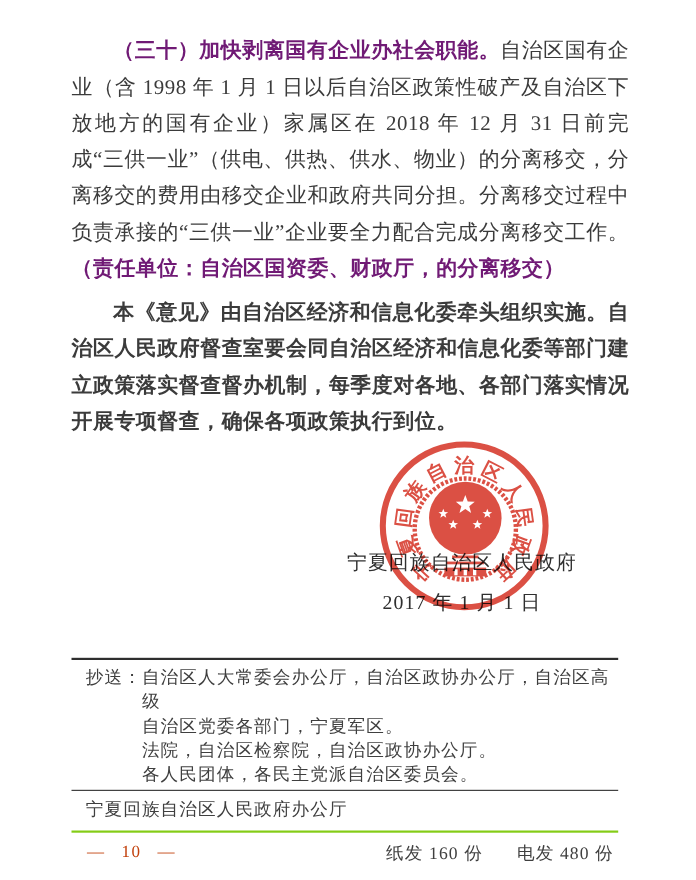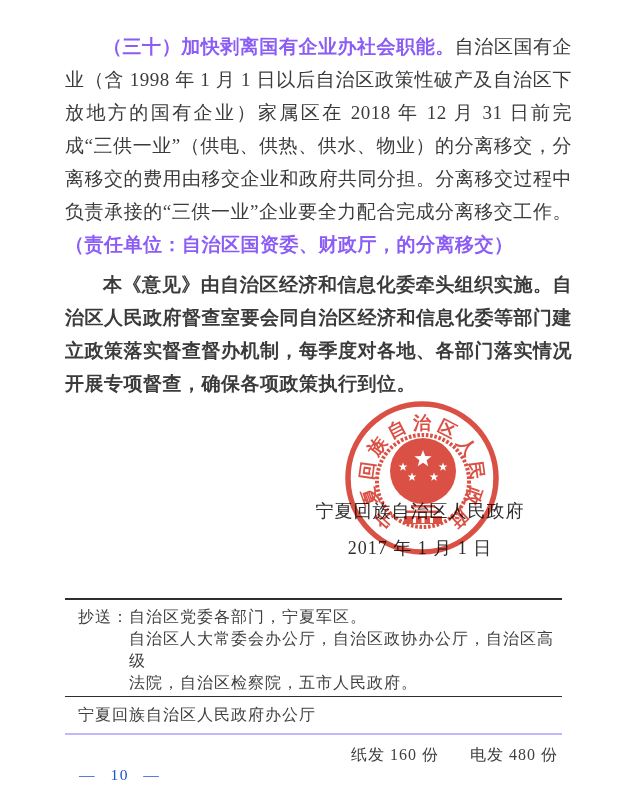--- a/index.html
+++ b/index.html
@@ -12,21 +12,21 @@
     overflow:hidden;
   }
   
   .body-text{
     position:absolute;left:65px;top:30px;width:507px;
     font-size:19px;line-height:33px;letter-spacing:0.5px;
     color:#3b3b3b;text-align:justify;
   }
   .body-text p{margin:0;text-indent:2em;}
   .body-text p.p2{margin-top:7px;font-weight:bold;}
-  .bold{font-weight:bold;color:#8b5cf6;}
+  .bold{font-weight:bold;color:#701a75;}
   
   .signature{
     position:absolute;left:280px;top:499px;width:280px;
     text-align:center;color:#2f2f2f;
   }
   .sig-issuer{font-size:18px;letter-spacing:1px;}
   .sig-date{font-size:18px;letter-spacing:1px;margin-top:13px;}
   
   .seal{
     position:absolute;left:342px;top:398px;width:160px;height:160px;
@@ -44,27 +44,27 @@
   }
   .cc-row{display:flex;padding:6px 0 2px 13px;line-height:22px;letter-spacing:1px;}
   .cc-label{flex:none;}
   .cc-lines{flex:1;}
   .office-row{
     border-top:1.5px solid #2e2e2e;
     display:flex;justify-content:flex-start;align-items:center;
     padding:7px 0 7px 13px;line-height:22px;letter-spacing:1px;
   }
   .counts-row{
-    border-top:2px solid #c4b5fd;
+    border-top:2px solid #84cc16;
     text-align:right;padding:9px 4px 0 0;line-height:22px;letter-spacing:1px;
   }
   .copies-electronic{margin-left:26px;}
   .page-number{
     position:absolute;left:79px;top:766px;
-    font-size:15.5px;color:#1d4ed8;letter-spacing:1.5px;word-spacing:9px;
+    font-size:15.5px;color:#c2410c;letter-spacing:1.5px;word-spacing:9px;
   }
 </style>
 </head>
 <body>
 
 <div class="page">
 
   <div class="body-text">
     <p class="para"><span class="bold">（三十）加快剥离国有企业办社会职能。</span><span>自治区国有企业（含 1998 年 1 月 1 日以后自治区政策性破产及自治区下放地方的国有企业）家属区在 2018 年 12 月 31 日前完成“三供一业”（供电、供热、供水、物业）的分离移交，分离移交的费用由移交企业和政府共同分担。分离移交过程中负责承接的“三供一业”企业要全力配合完成分离移交工作。</span><span class="bold">（责任单位：自治区国资委、财政厅，的分离移交）</span></p>
     <p class="para p2">本《意见》由自治区经济和信息化委牵头组织实施。自治区人民政府督查室要会同自治区经济和信息化委等部门建立政策落实督查督办机制，每季度对各地、各部门落实情况开展专项督查，确保各项政策执行到位。</p>
@@ -110,23 +110,24 @@
             <rect x="7" y="36.5" width="3" height="5.5" fill="#ffffff"></rect>
           </g>
       </g>
     </svg>
   </div>
 
   <div class="footer">
     <div class="cc-row">
       <span class="cc-label">抄送：</span>
       <div class="cc-lines" id="cc-lines">
+          <div>自治区人大常委会办公厅，自治区政协办公厅，自治区高级</div>
           <div>自治区党委各部门，宁夏军区。</div>
-          <div>自治区人大常委会办公厅，自治区政协办公厅，自治区高级</div>
-          <div>法院，自治区检察院，五市人民政府。</div>
+          <div>法院，自治区检察院，自治区政协办公厅。</div>
+          <div>各人民团体，各民主党派自治区委员会。</div>
         </div>
     </div>
     <div class="office-row">
       <span>宁夏回族自治区人民政府办公厅</span>
     </div>
     <div class="counts-row">
       <span>纸发 160 份</span>
       <span class="copies-electronic">电发 480 份</span>
     </div>
   </div>

